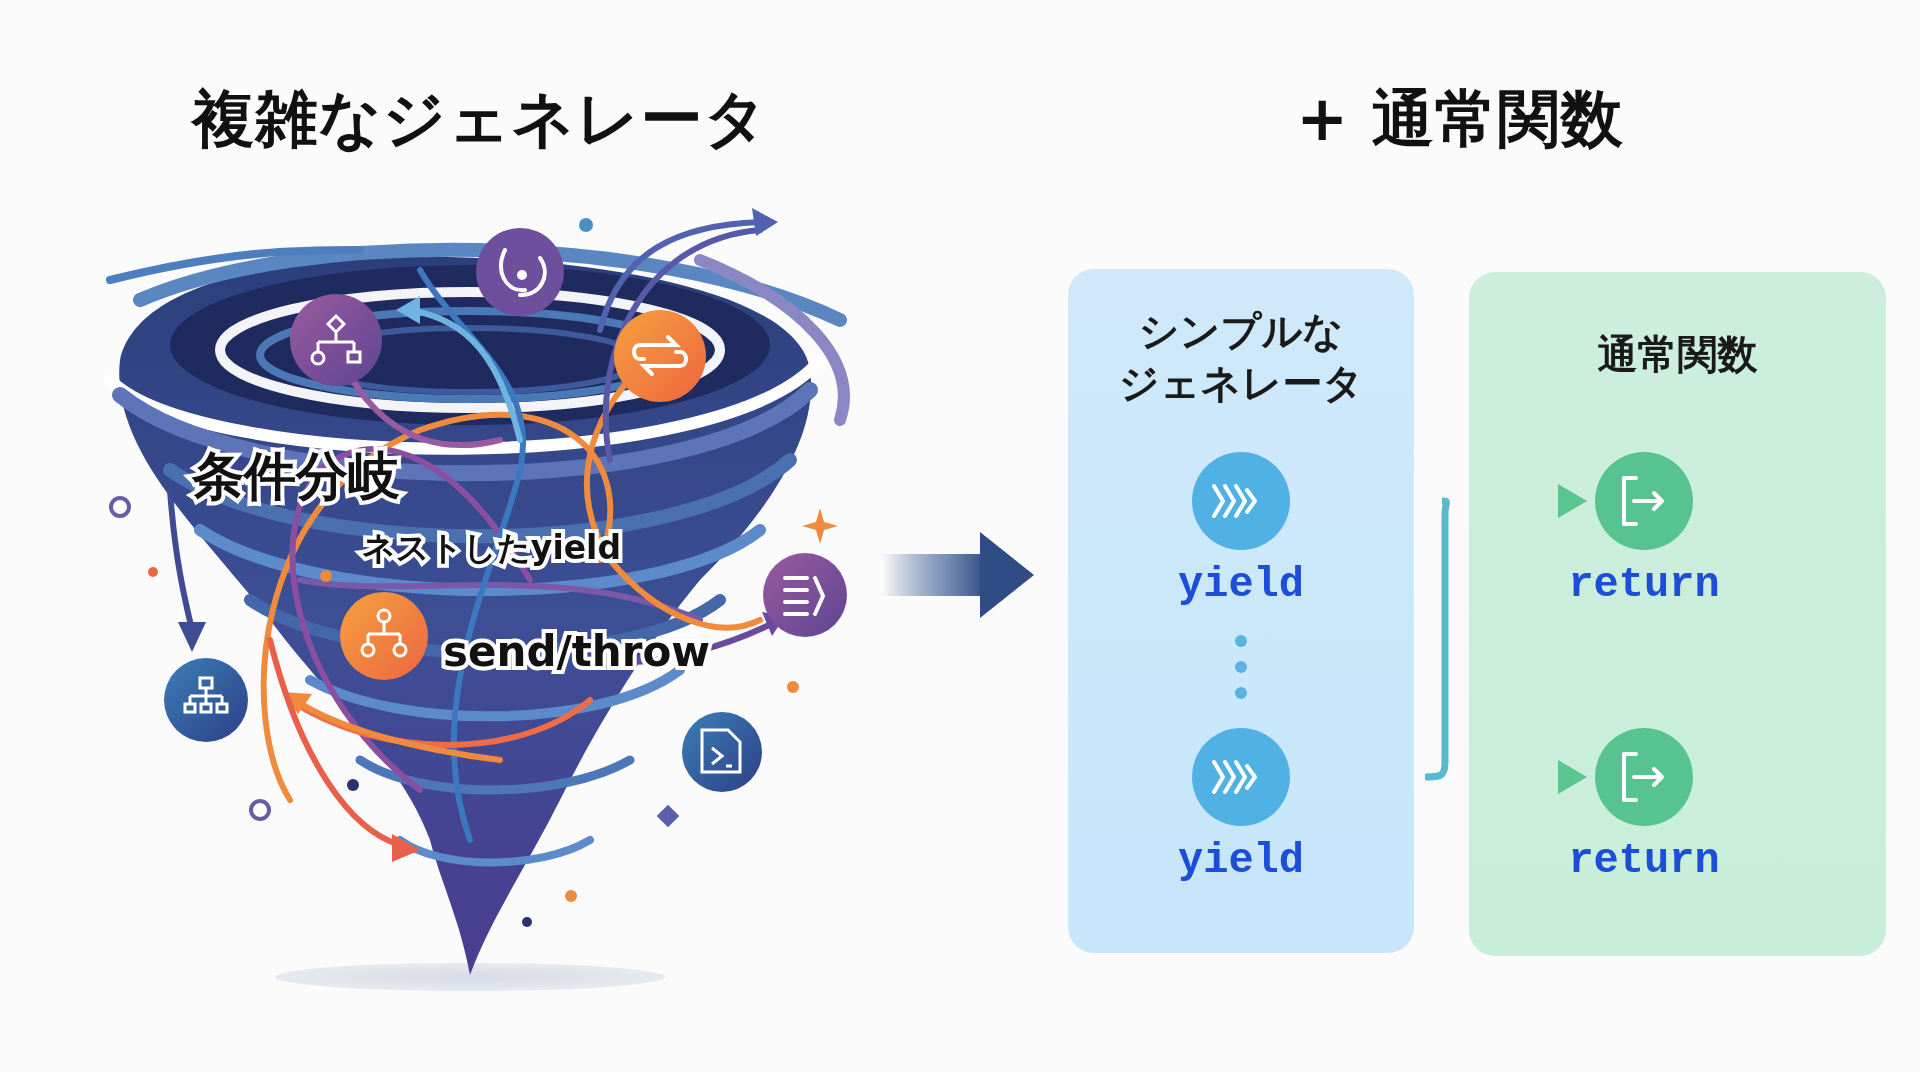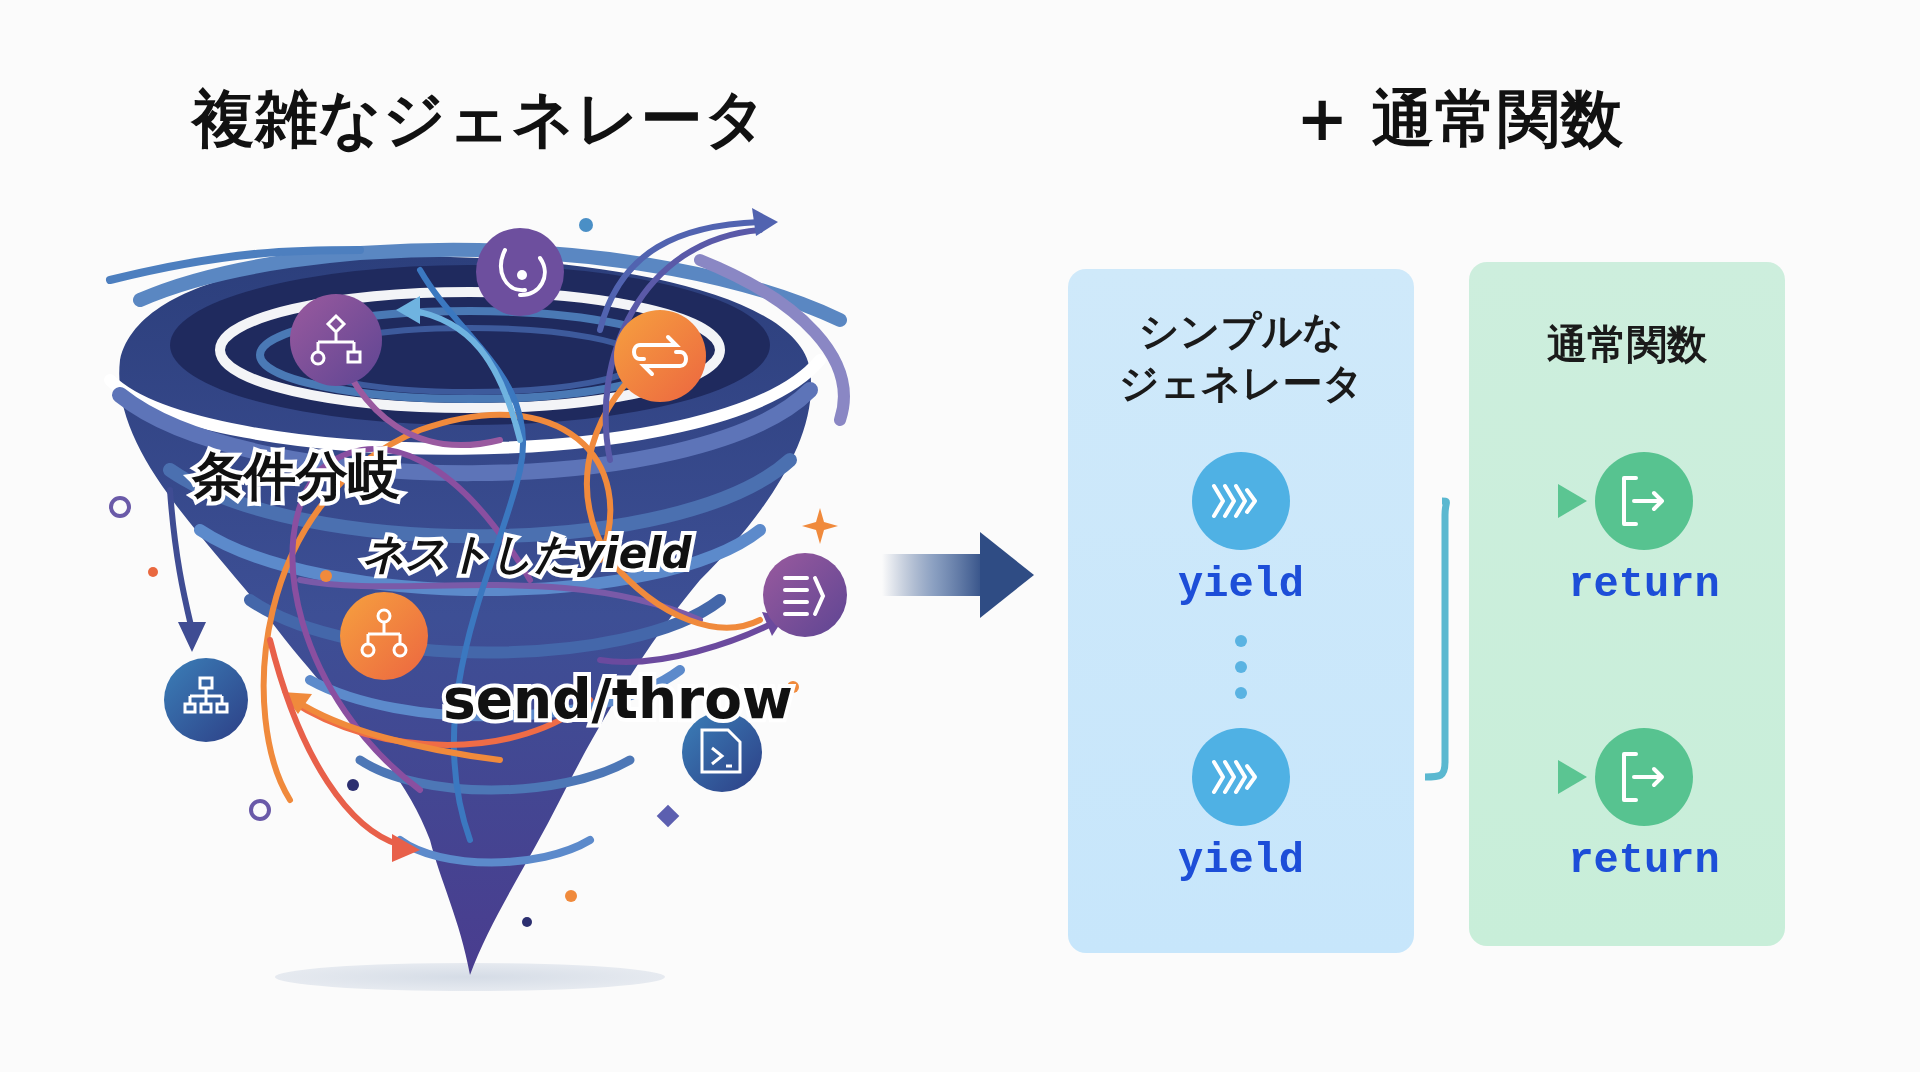--- a/index.html
+++ b/index.html
@@ -13,25 +13,25 @@
     position: absolute; text-align: center; font-weight: bold;
     font-size: 62px; line-height: 78px; letter-spacing: 1px; color: #111; margin-top: 8px;
   }
   #left-title { left: 0; width: 960px; top: 72px; }
   #right-title { left: 1080px; width: 760px; top: 72px; }
   #right-title span { display: block; }
 
   svg { position: absolute; left: 0; top: 0; }
 
   .panel {
-    position: absolute; border-radius: 18px;
+    position: absolute; border-radius: 26px;
   }
   #panel-gen { left: 1068px; top: 269px; width: 346px; height: 684px;
     background: linear-gradient(180deg, #cfe9fa 0%, #c7e6fb 100%); }
-  #panel-func { left: 1469px; top: 262px; width: 316px; height: 684px;
+  #panel-func { left: 1469px; top: 272px; width: 417px; height: 684px;
     background: linear-gradient(180deg, #cdeedd 0%, #c8eed9 100%); }
 
   .panel-title {
     position: absolute; width: 100%; text-align: center; font-weight: bold;
     font-size: 40px; line-height: 52px; color: #1a1a1a;
   }
   #panel-gen .panel-title { top: 36px; }
   #panel-func .panel-title { top: 56px; }
   .panel-title span { display: block; }
 
@@ -182,22 +182,22 @@
     <path d="M785 578 h22 M785 590 h22 M785 602 h22 M785 614 h22 M815 578 l8 18 l-8 18" stroke="#fff" stroke-width="4" fill="none" stroke-linecap="round"></path>
   </g>
   <g>
     <circle cx="722" cy="752" r="40" fill="url(#bg2)"></circle>
     <path d="M702 730 h26 l12 12 v30 h-38 z" stroke="#fff" stroke-width="3" fill="none"></path>
     <path d="M712 748 l10 8 l-10 8 M726 766 h6" stroke="#fff" stroke-width="3" fill="none"></path>
   </g>
 </svg>
 
 <div class="tornado-label" style="left:192px; top:442px; font-size:52px;">条件分岐</div>
-<div class="tornado-label" style="left:362px; top:526px; font-size:42px;font-style:italic;">ネストしたyield</div>
-<div class="tornado-label" style="left:443px; top:667px; font-size:55px;">send/throw</div>
+<div class="tornado-label" style="left:362px; top:526px; font-size:33px;">ネストしたyield</div>
+<div class="tornado-label" style="left:443px; top:627px; font-size:42px;">send/throw</div>
 
 <svg width="1920" height="1072" viewBox="0 0 1920 1072" style="pointer-events:none;">
   <defs>
     <linearGradient id="arrowGrad" x1="0" y1="0" x2="1" y2="0">
       <stop offset="0" stop-color="#3d5a8c" stop-opacity="0"></stop>
       <stop offset="0.5" stop-color="#5a78a8" stop-opacity="0.7"></stop>
       <stop offset="1" stop-color="#2f4c84"></stop>
     </linearGradient>
   </defs>
   <g>

